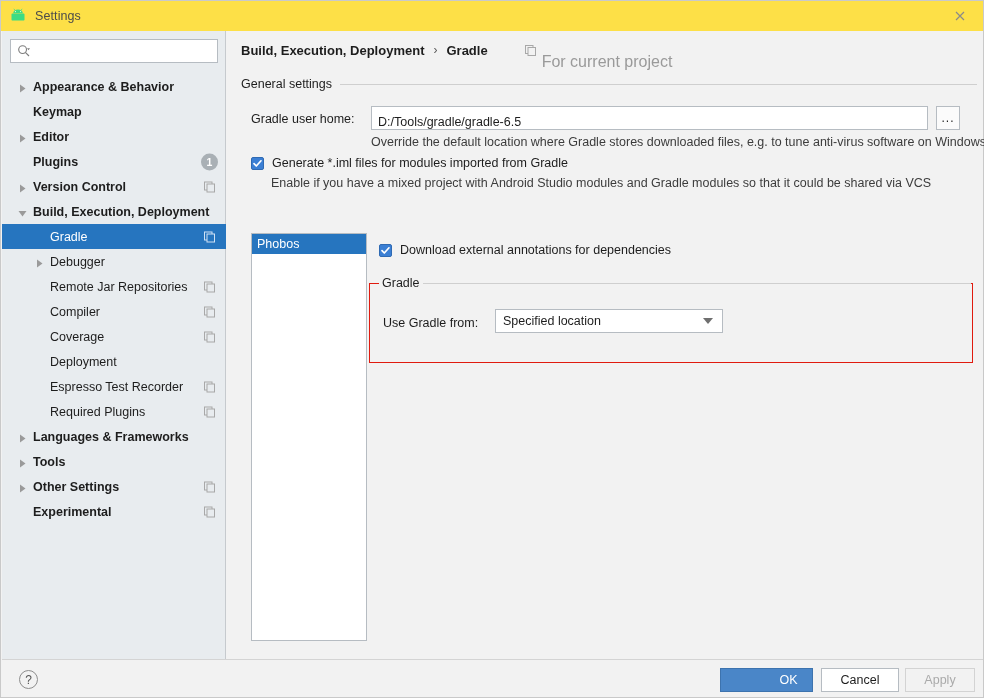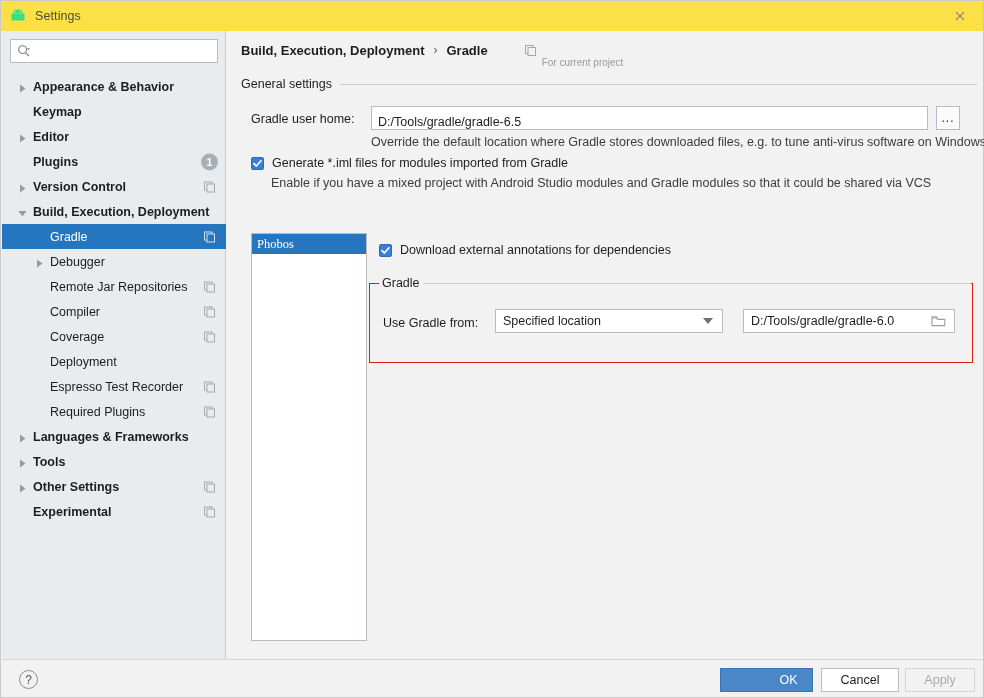--- a/index.html
+++ b/index.html
@@ -101,21 +101,21 @@
     position: absolute; left: 14px; top: 9px;
     display: flex; align-items: center; height: 20px;
   }
   #bc-parent { font-weight: bold; font-size: 13px; }
   #bc-sep { margin: 0 9px; color: #5a5a5a; font-size: 12px; }
   #bc-current { font-weight: bold; font-size: 13px; }
   #scope-wrap {
     display: flex; align-items: center; margin-left: 36px; color: #9a9a9a;
   }
   #scope-icon { width: 13px; height: 13px; margin-right: 5px; }
-  #scope-text { font-size: 10px; margin-top: 24px; }
+  #scope-text { font-size: 16px; margin-top: 24px; }
 
   
   .group-title {
     position: absolute;
     display: flex; align-items: center;
     font-size: 12.5px; color: #1d1d1d;
     white-space: nowrap;
   }
   .group-title .gline {
     height: 1px; background: #cfcfcf; margin-left: 8px;
@@ -153,21 +153,20 @@
   }
   .cbox svg { display: block; }
   .checkrow .ctext { margin-left: 8px; font-size: 12.5px; white-space: nowrap; }
 
   
   #project-list {
     position: absolute; left: 24px; top: 202px;
     width: 116px; height: 408px;
     background: #ffffff;
     border: 1px solid #b6bcc2;
-    font-family: Liberation Serif, serif;
   }
   .list-item {
     height: 20px; display: flex; align-items: center;
     padding-left: 5px; font-size: 12.5px;
   }
   .list-item.selected { background: #2675bf; color: #ffffff; }
 
   
   #gradle-group {
     position: absolute; left: 142px; top: 252px;
@@ -452,27 +451,20 @@
     <div id="gradle-group-inner-line"></div>
     <div id="gradle-group-legend">Gradle</div>
 
     <div class="field-label" style="left:156px; top:285px;">Use Gradle from:</div>
 
     <div class="select" style="left:268px; top:278px; width:228px; height:24px;">
       <span>Specified location</span>
       <span class="caret"></span>
     </div>
 
-    <div class="pathfield" style="left:516px; top:278px; width:212px; height:24px;">
-      <span>D:/Tools/gradle/gradle-6.0</span>
-      <svg class="folder" viewBox="0 0 15 13">
-        <path d="M1 3.5 h4.4 l1.2 1.4 h7.2 v6.2 h-12.8 z" stroke="#9d9d9d" stroke-width="1.1" fill="none"></path>
-        <path d="M1 3.5 v-1.2 h4.4 l1.2 1.4" stroke="#9d9d9d" stroke-width="1.1" fill="none"></path>
-      </svg>
-    </div>
 
   </div>
 
   <div id="bottombar">
     <div id="help-btn">?</div>
     <div class="dlg-btn" id="ok-btn">OK</div>
     <div class="dlg-btn" id="cancel-btn">Cancel</div>
     <div class="dlg-btn" id="apply-btn">Apply</div>
   </div>
 

